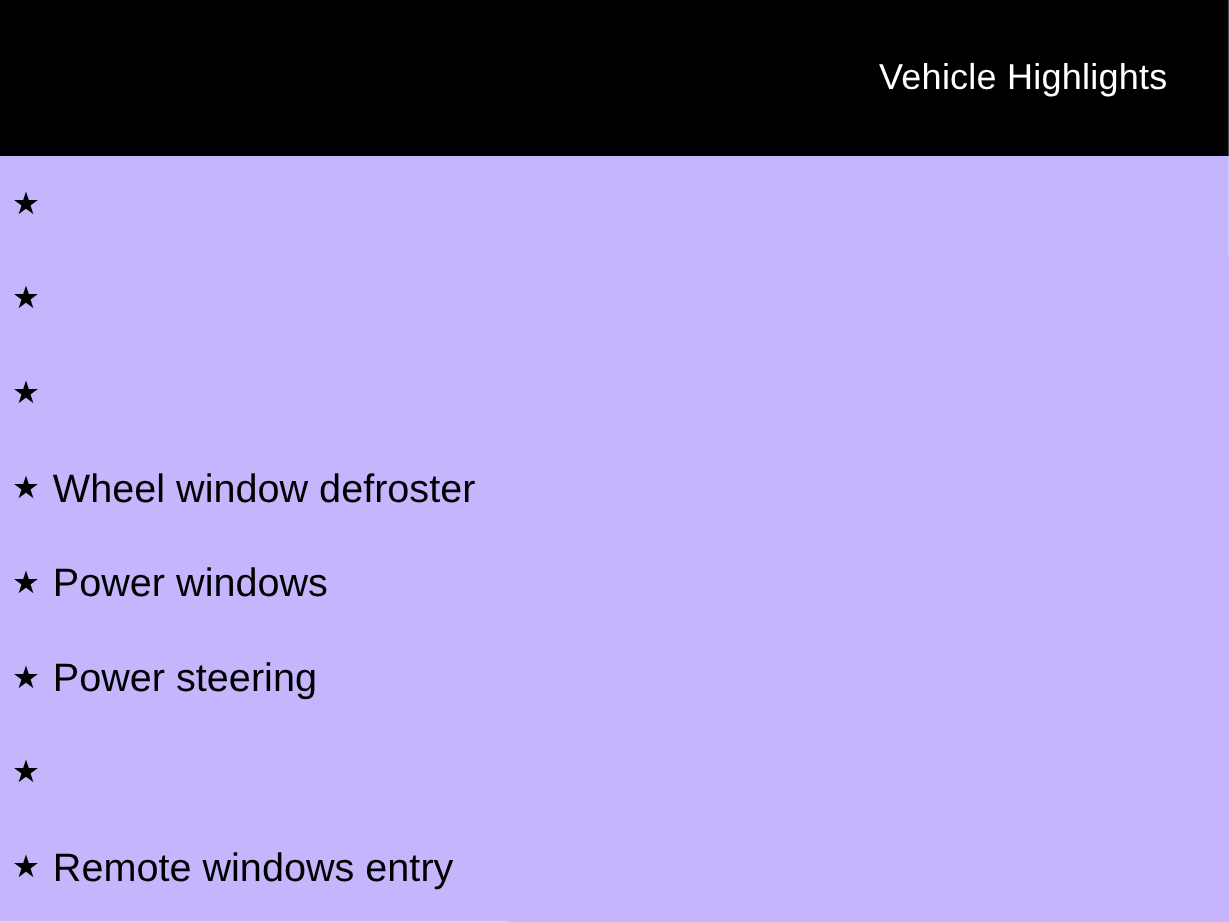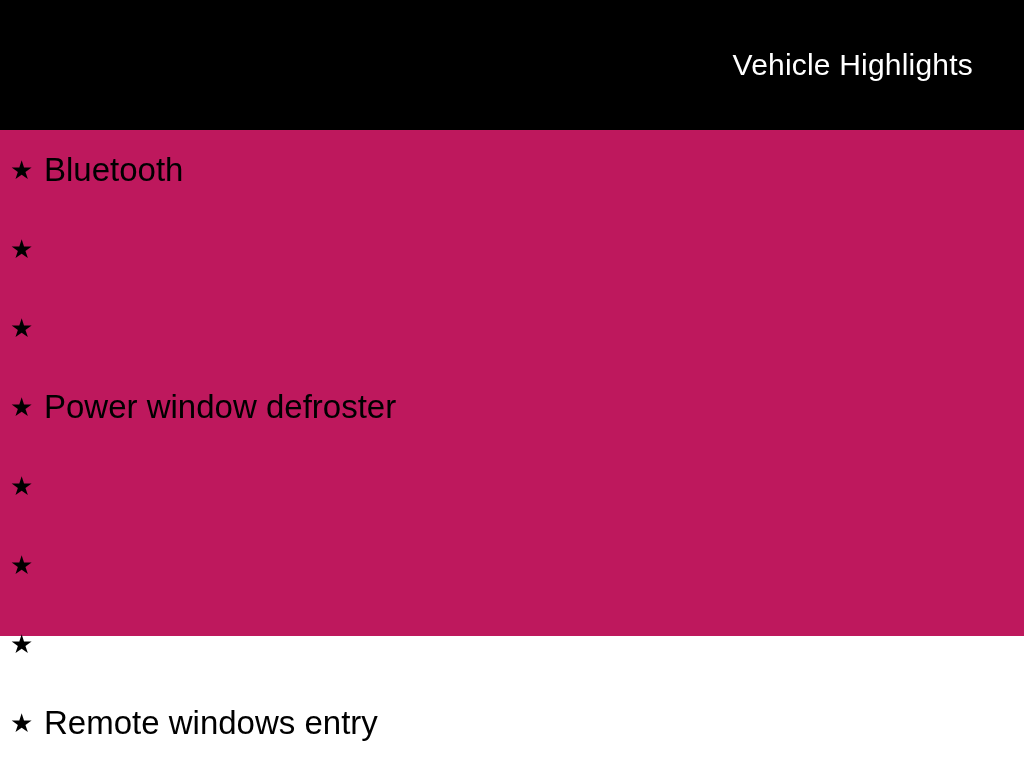--- a/index.html
+++ b/index.html
@@ -5,22 +5,22 @@
   * { margin: 0; padding: 0; box-sizing: border-box; }
   html, body {
     width: 1024px;
     height: 768px;
     background: #ffffff;
     font-family: "Liberation Sans", sans-serif;
     overflow: hidden;
   }
   .page {
     width: 1024px;
-    height: 636px;
-    background: #be185d;
+    height: 768px;
+    background: #c4b5fd;
     color: #000000;
   }
   .header-bar {
     width: 100%;
     height: 130px;
     background: #000000;
     display: flex;
     align-items: center;
     justify-content: flex-end;
     padding-right: 51px;
@@ -62,42 +62,43 @@
 <div class="page">
 
   <div class="header-bar">
     <div class="header-title">Vehicle Highlights</div>
   </div>
 
   <div class="highlight-list">
 
     <div class="row">
       <span class="star">★</span>
-      <span class="label">Bluetooth</span>
     </div>
 
     <div class="row">
       <span class="star">★</span>
     </div>
 
     <div class="row">
       <span class="star">★</span>
     </div>
 
     <div class="row">
       <span class="star">★</span>
-      <span class="label">Power window defroster</span>
+      <span class="label">Wheel window defroster</span>
     </div>
 
     <div class="row">
       <span class="star">★</span>
+      <span class="label">Power windows</span>
     </div>
 
     <div class="row">
       <span class="star">★</span>
+      <span class="label">Power steering</span>
     </div>
 
     <div class="row">
       <span class="star">★</span>
     </div>
 
     <div class="row">
       <span class="star">★</span>
       <span class="label">Remote windows entry</span>
     </div>

